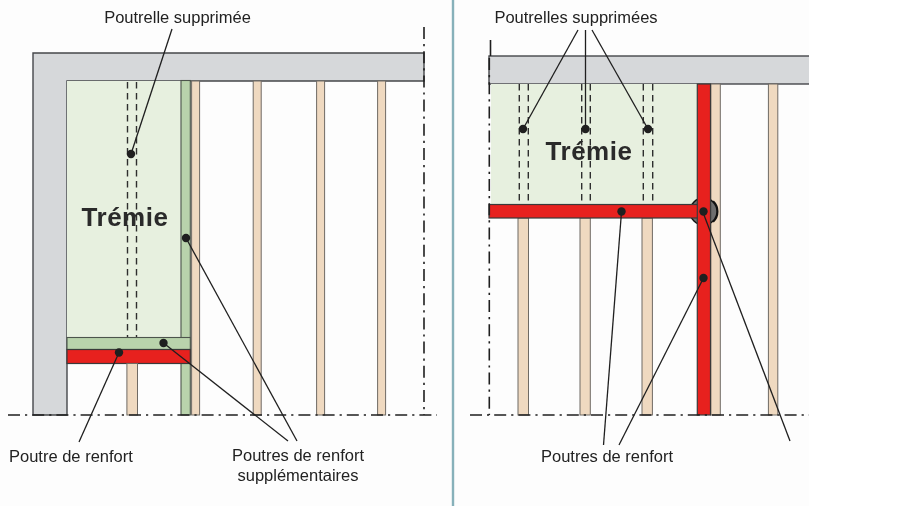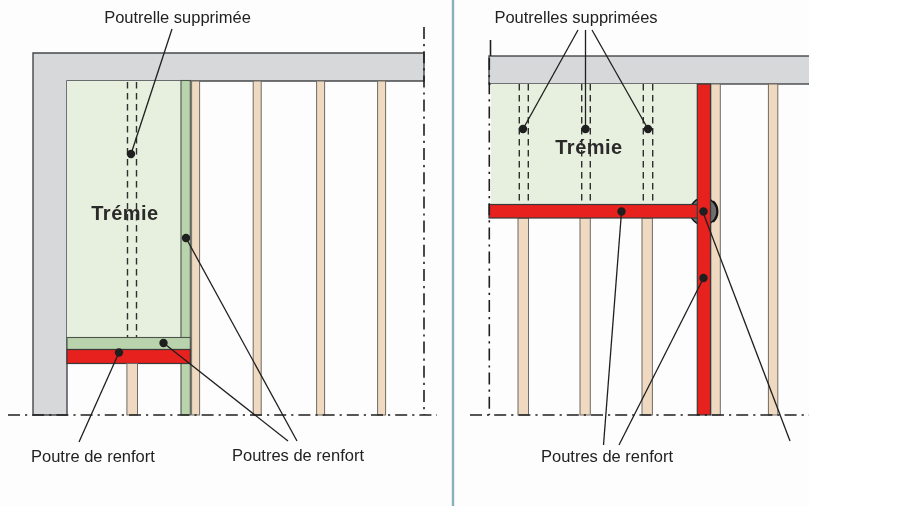--- a/index.html
+++ b/index.html
@@ -11,22 +11,22 @@
   .redshape{stroke:#3a3a3a;stroke-width:1.2;}
   .greenshape{stroke:#4c544c;stroke-width:1.1;}
   .dash{stroke:#2e2e2e;stroke-width:1.4;stroke-dasharray:6.5 4.5;fill:none;}
   .axis{stroke:#1f1f1f;stroke-width:1.6;stroke-dasharray:12 5 2.2 5;fill:none;}
   .tick{stroke:#1f1f1f;stroke-width:1.6;fill:none;}
   .leader{stroke:#1f1f1f;stroke-width:1.3;fill:none;}
   .dot{stroke:none;}
   .post{stroke:#111111;stroke-width:1.5;}
   .arc{stroke:#111111;stroke-width:1.5;fill:none;}
   .lbl{position:absolute;font-size:16.5px;line-height:19.5px;color:#222222;text-align:center;}
-  .lbl-left{text-align:center;margin-left:22px;}
-  .tremie-lbl{position:absolute;font-size:20px;font-weight:bold;color:#2a2a2a;
+  .lbl-left{text-align:center;}
+  .tremie-lbl{position:absolute;font-size:26px;font-weight:bold;color:#2a2a2a;
               text-align:center;letter-spacing:.5px;}
 </style>
 </head>
 <body>
 
 <div class="stage">
 
   <svg width="900" height="506" viewBox="0 0 900 506">
 
     <g>
@@ -118,20 +118,21 @@
   </svg>
 
   <div class="lbl" style="left:60px;top:8px;width:235px;">Poutrelle supprimée</div>
 
   <div class="tremie-lbl" style="left:55px;top:202px;width:140px;">Trémie</div>
 
   <div class="lbl lbl-left" style="left:9px;top:447px;white-space:nowrap;">Poutre de renfort</div>
 
   <div class="lbl" style="left:198px;top:446px;width:200px;">
     <div>Poutres de renfort</div>
+    <div>supplémentaires</div>
   </div>
 
   <div class="lbl" style="left:476px;top:8px;width:200px;">Poutrelles supprimées</div>
 
   <div class="tremie-lbl" style="left:519px;top:136px;width:140px;">Trémie</div>
 
   <div class="lbl" style="left:507px;top:447px;width:200px;">Poutres de renfort</div>
 
 </div>
 

